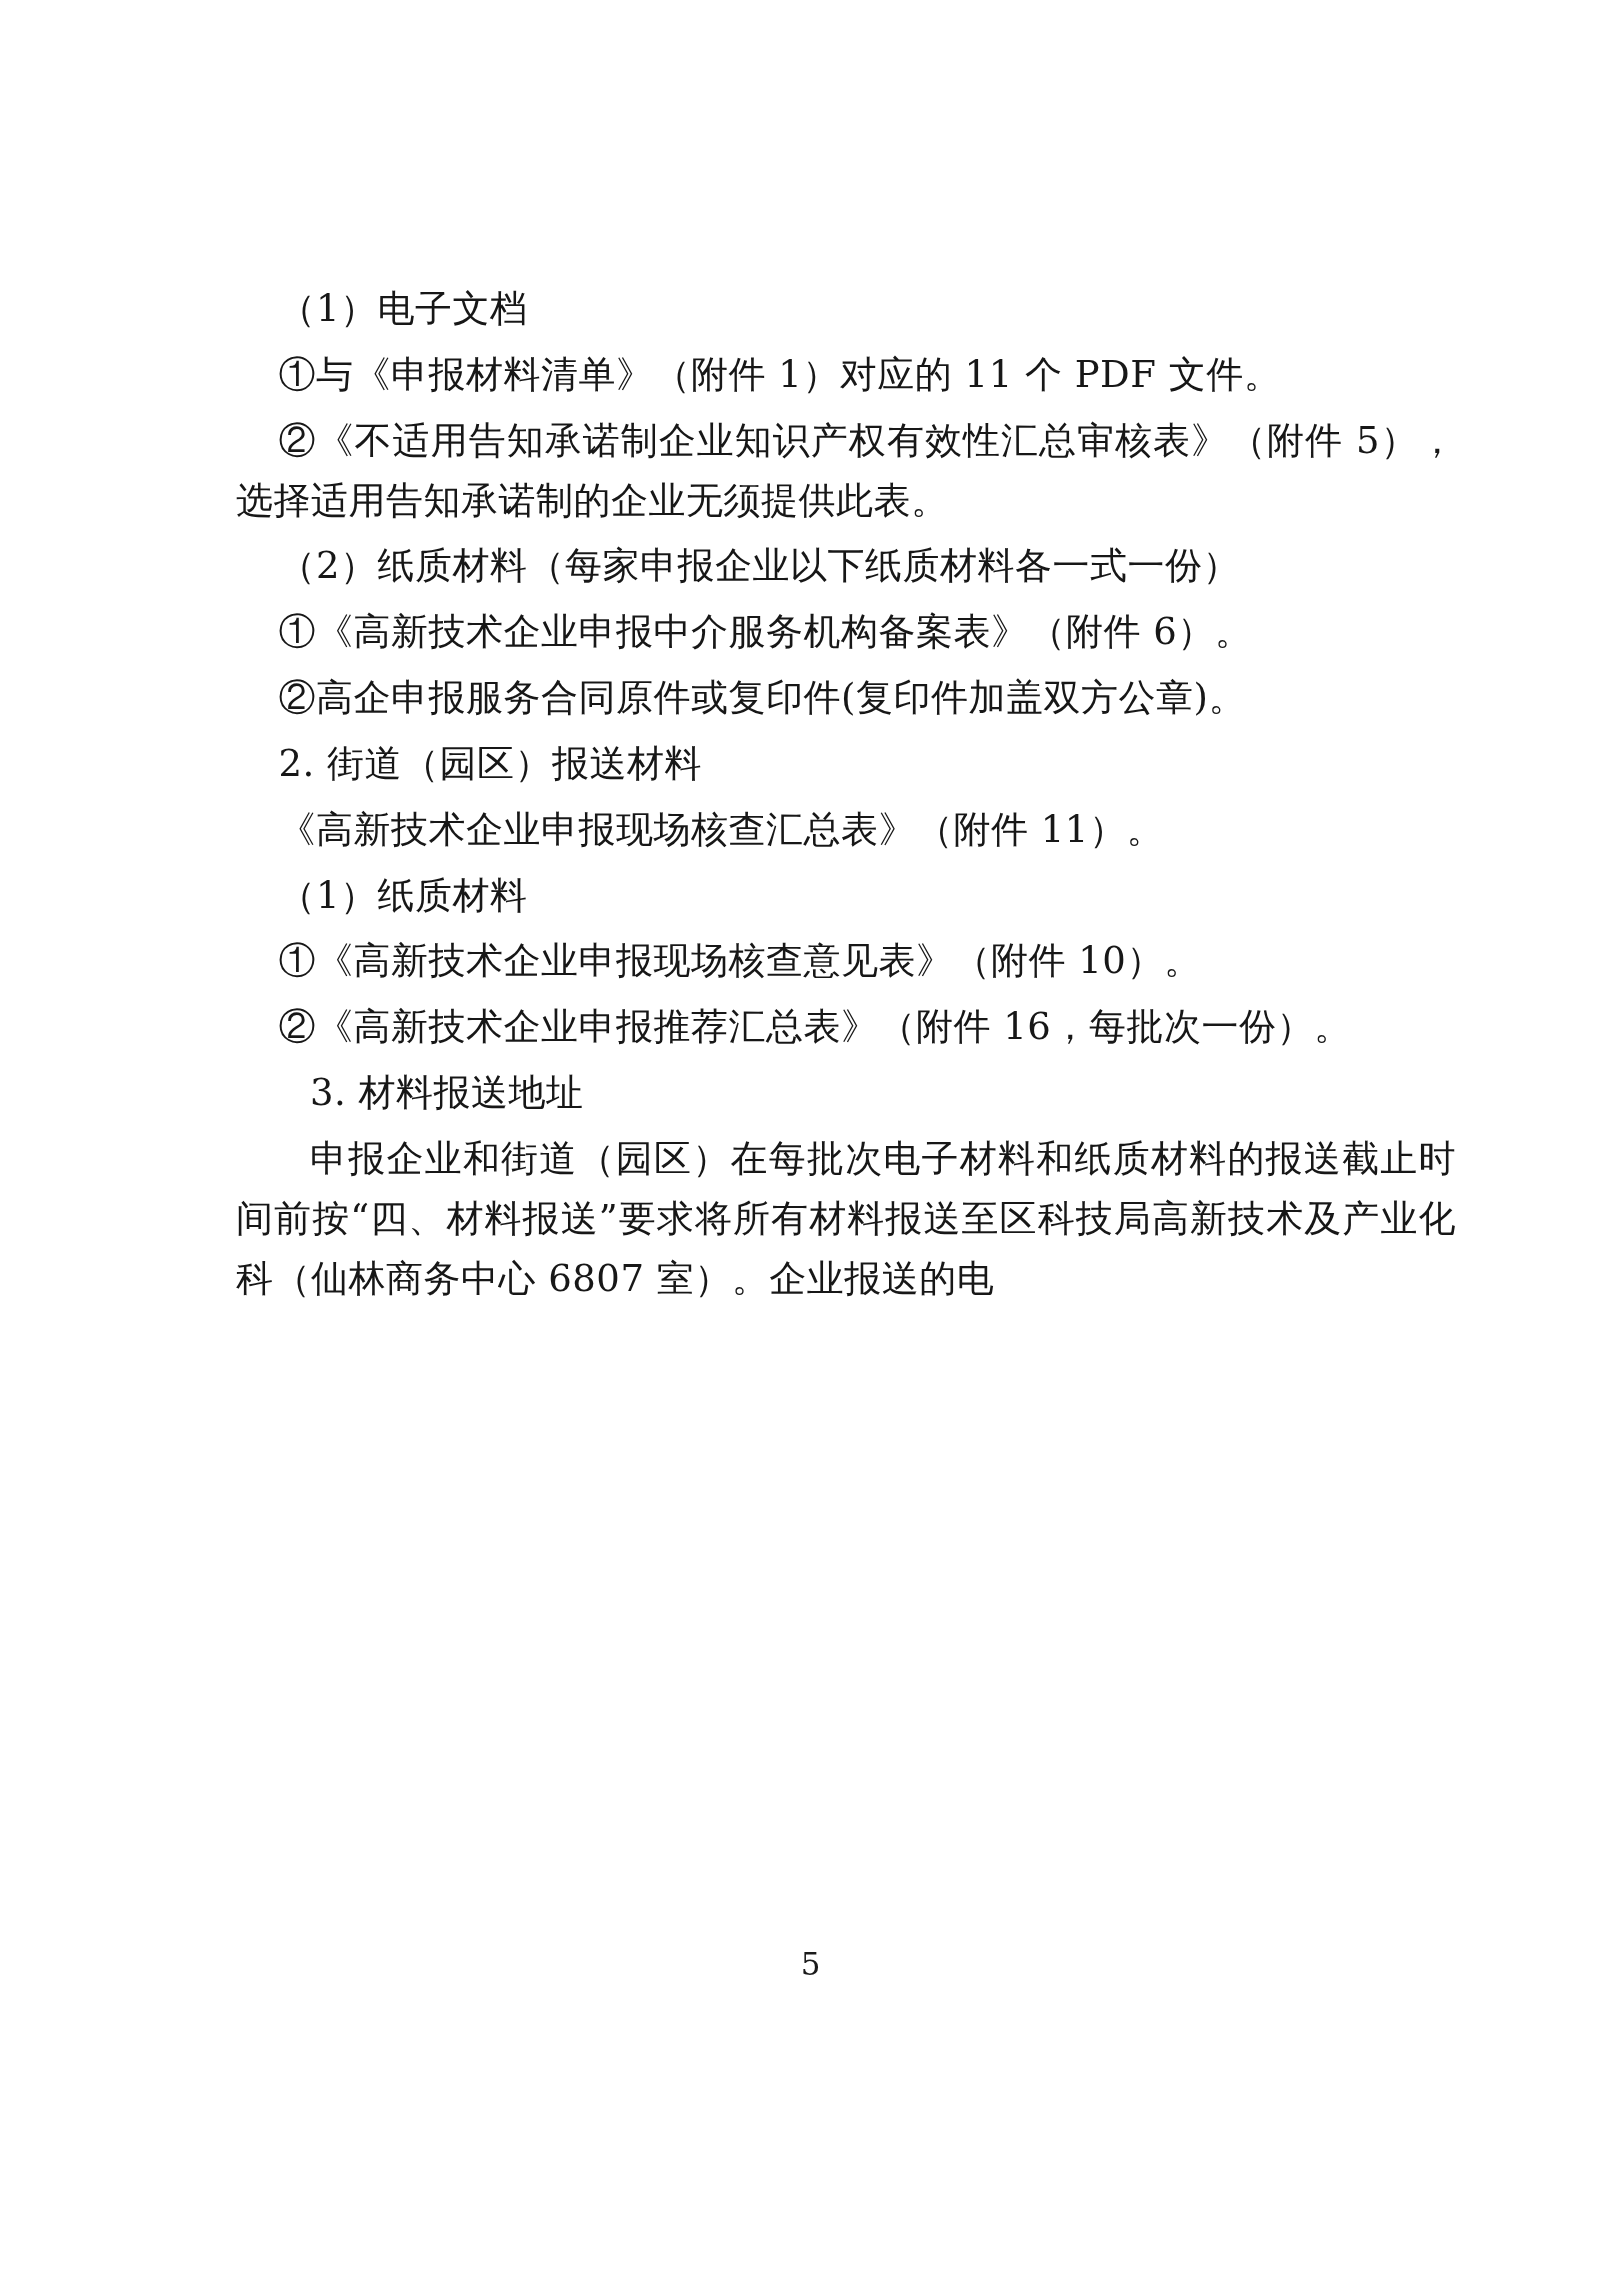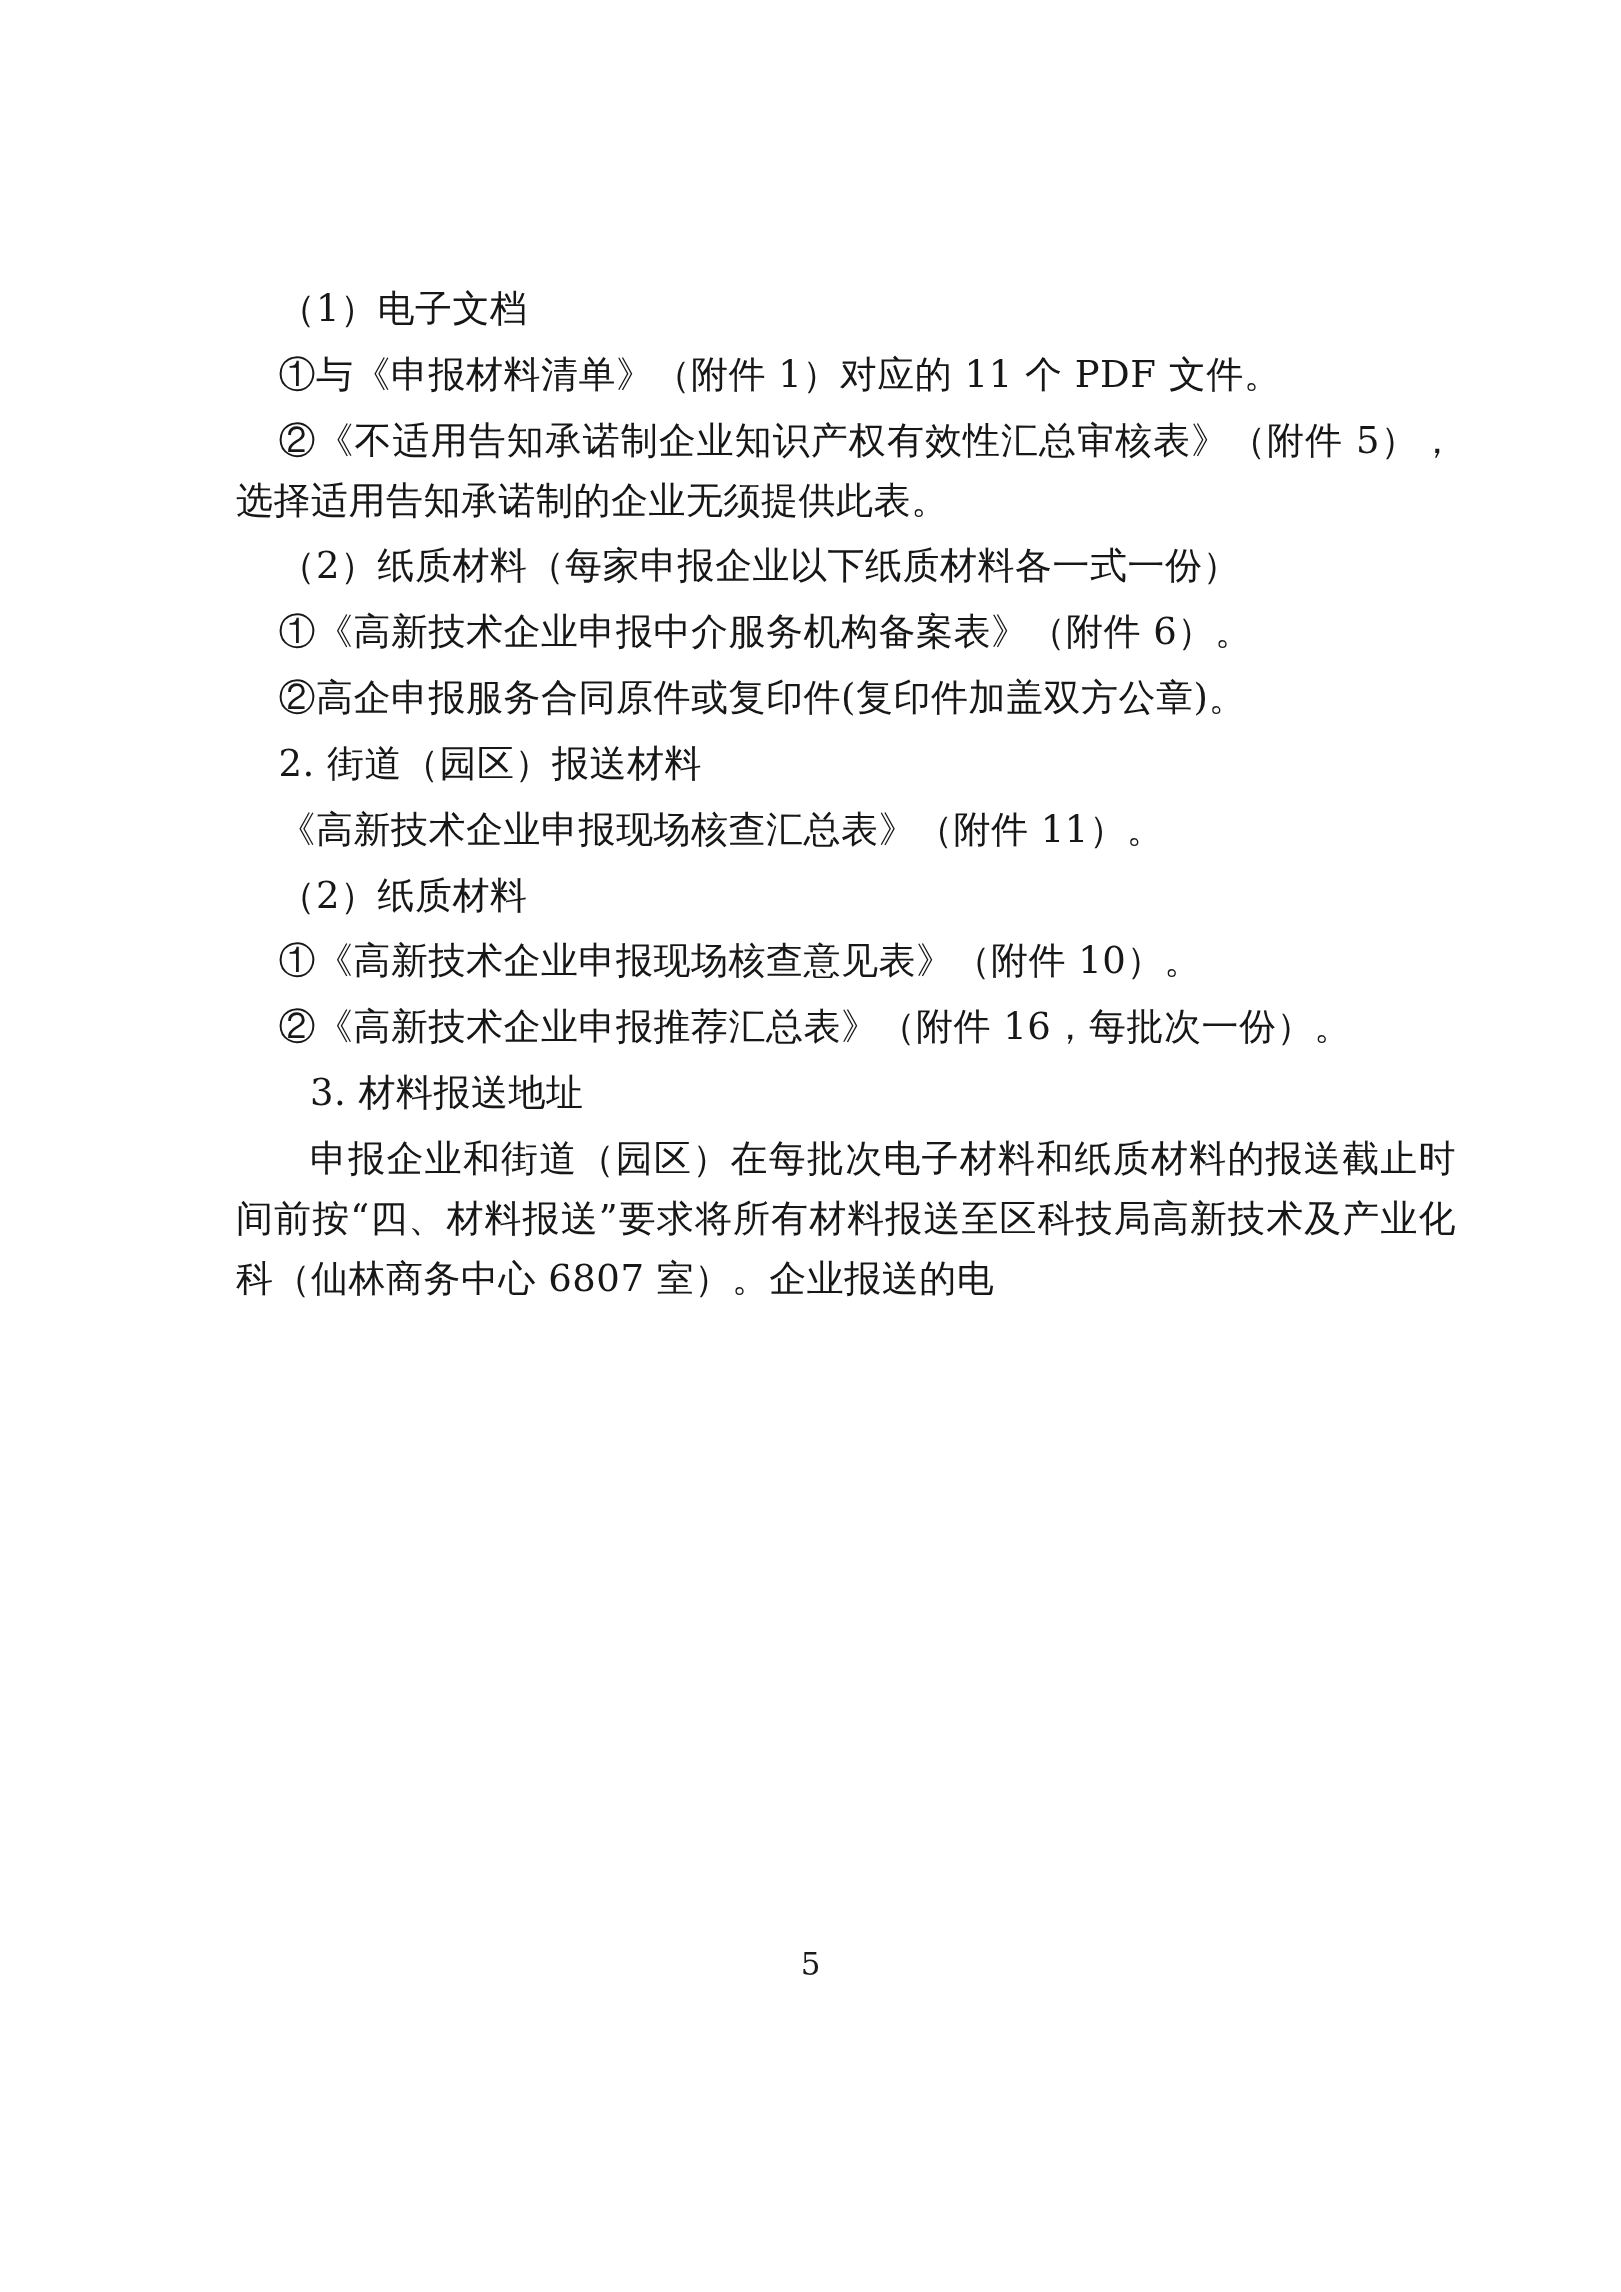--- a/index.html
+++ b/index.html
@@ -58,21 +58,21 @@
 <div class="page">
   <div class="content">
     <p class="para indent-small">（1）电子文档</p>
     <p class="para indent-small">①与《申报材料清单》（附件 1）对应的 11 个 PDF 文件。</p>
     <p class="para indent-small">②《不适用告知承诺制企业知识产权有效性汇总审核表》（附件 5），选择适用告知承诺制的企业无须提供此表。</p>
     <p class="para indent-small">（2）纸质材料（每家申报企业以下纸质材料各一式一份）</p>
     <p class="para indent-small">①《高新技术企业申报中介服务机构备案表》（附件 6）。</p>
     <p class="para indent-small">②高企申报服务合同原件或复印件(复印件加盖双方公章)。</p>
     <p class="para indent-small">2. 街道（园区）报送材料</p>
     <p class="para indent-small">《高新技术企业申报现场核查汇总表》（附件 11）。</p>
-    <p class="para indent-small">（2）纸质材料</p>
+    <p class="para indent-small">（1）纸质材料</p>
     <p class="para indent-small">①《高新技术企业申报现场核查意见表》（附件 10）。</p>
     <p class="para indent-small">②《高新技术企业申报推荐汇总表》（附件 16，每批次一份）。</p>
     <p class="para indent">3. 材料报送地址</p>
     <p class="para indent">申报企业和街道（园区）在每批次电子材料和纸质材料的报送截止时间前按“四、材料报送”要求将所有材料报送至区科技局高新技术及产业化科（仙林商务中心 6807 室）。企业报送的电</p>
   </div>
   <div class="page-number">5</div>
 </div>
 
 
 </body></html>

